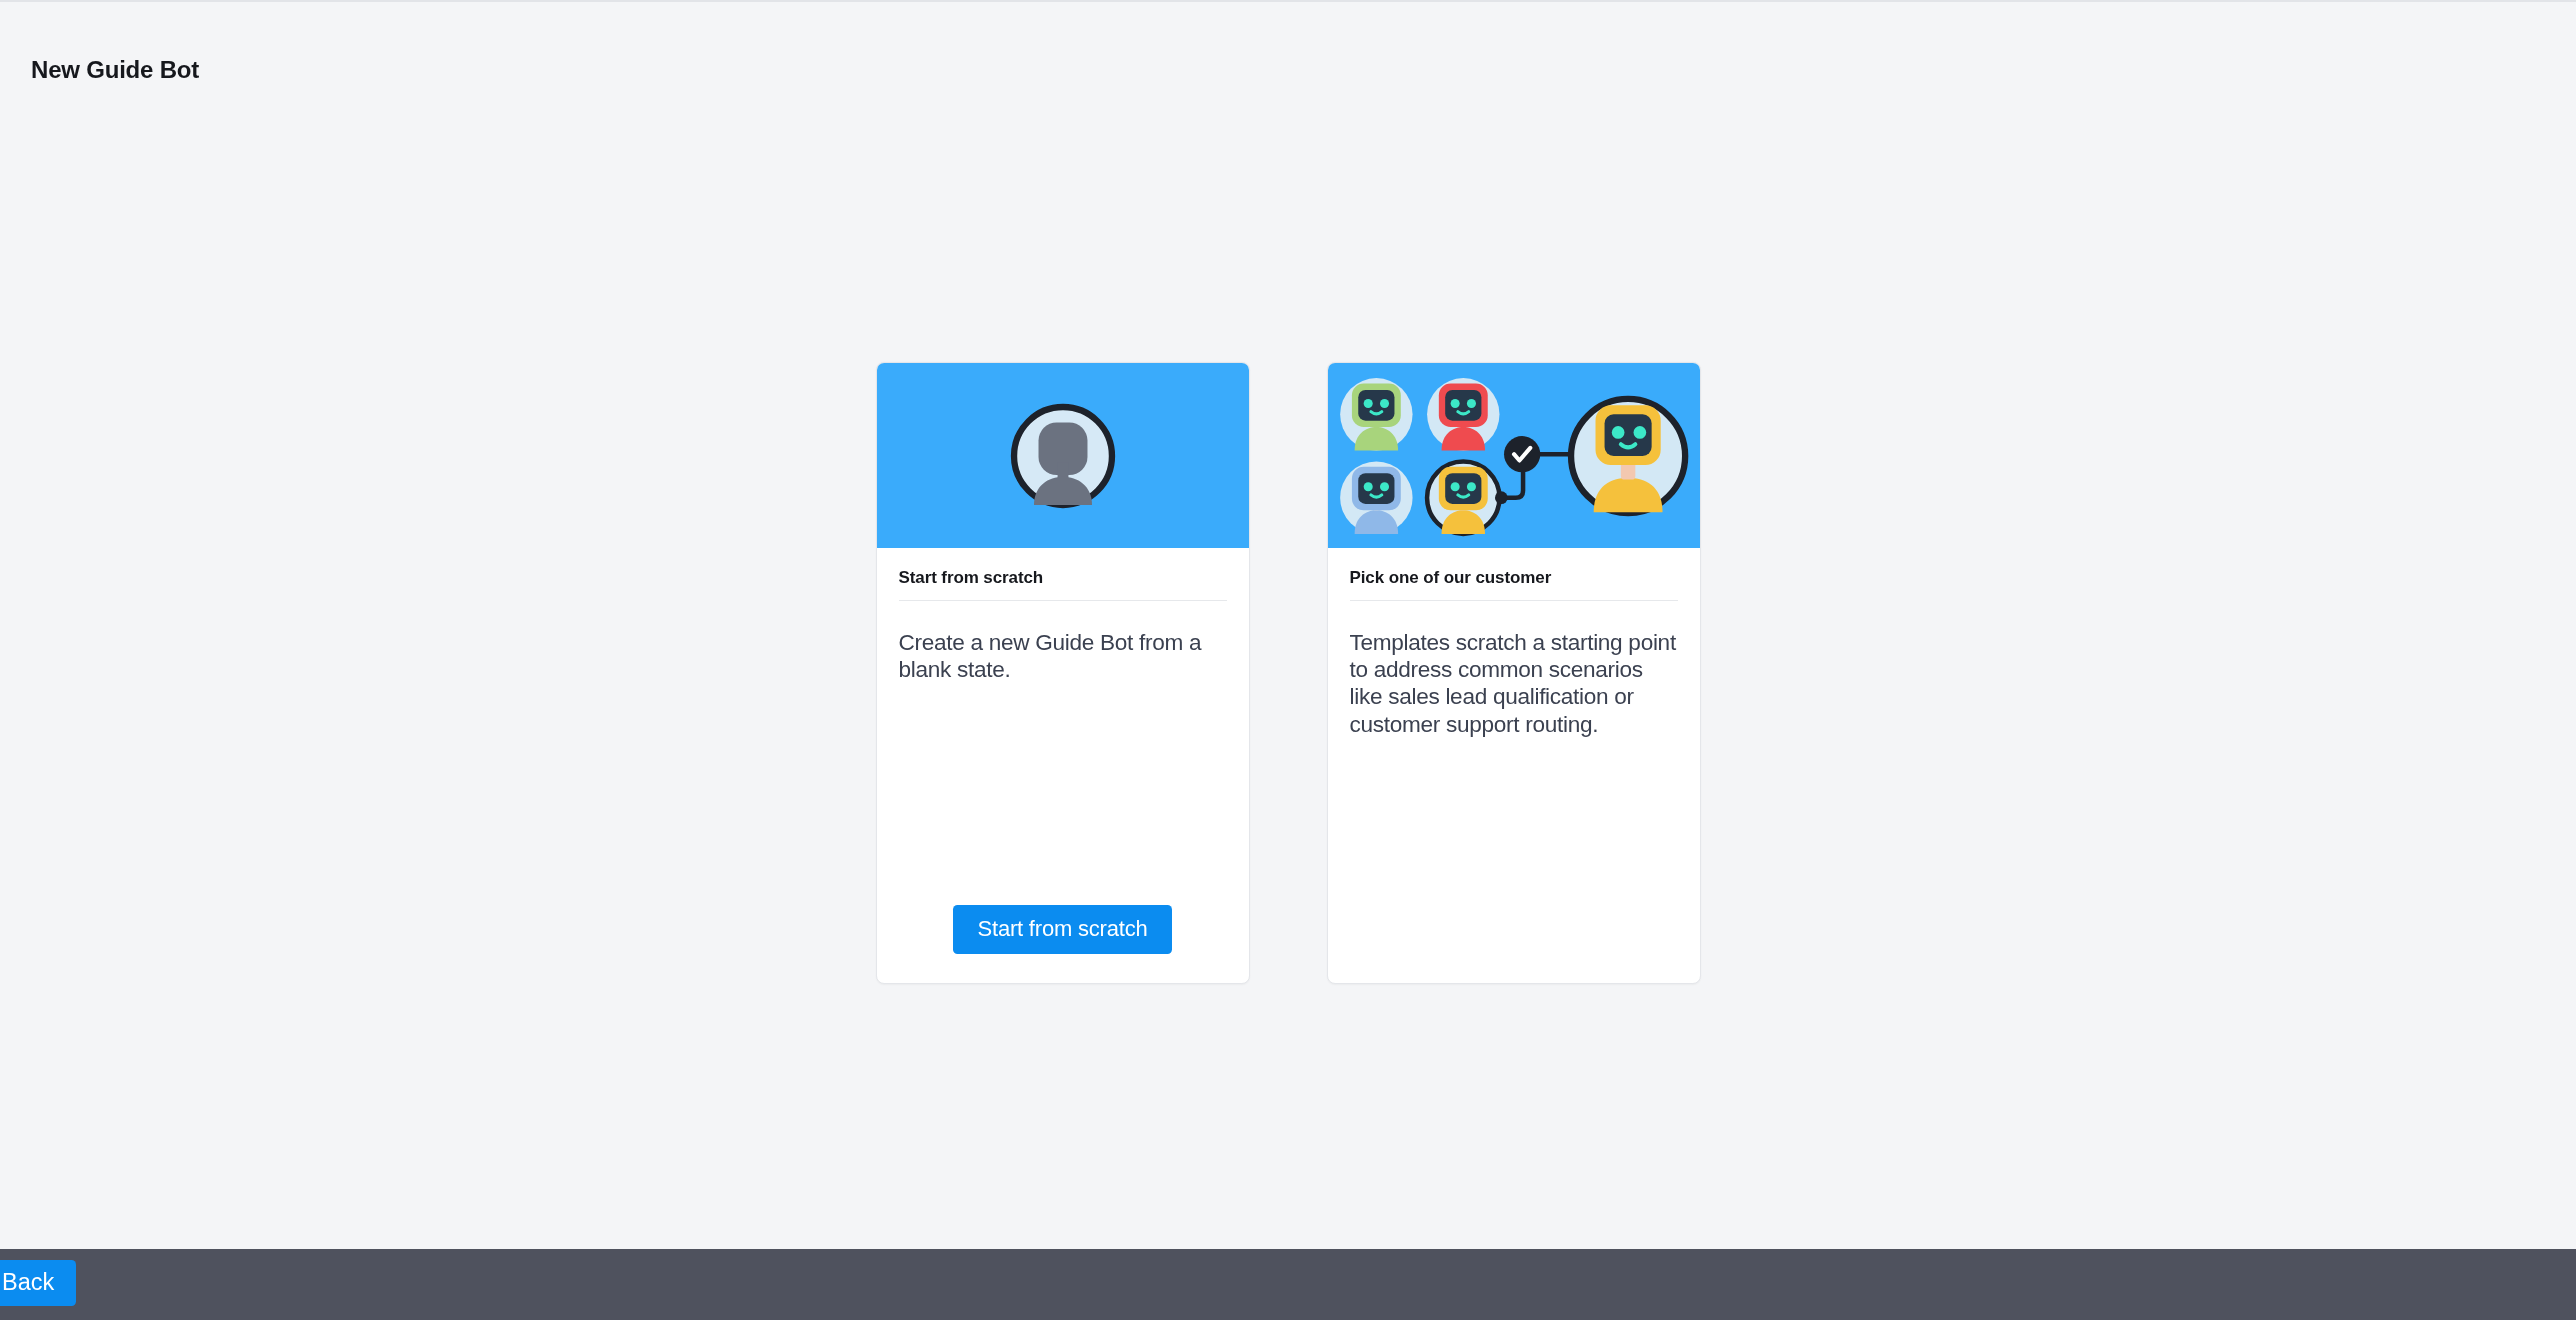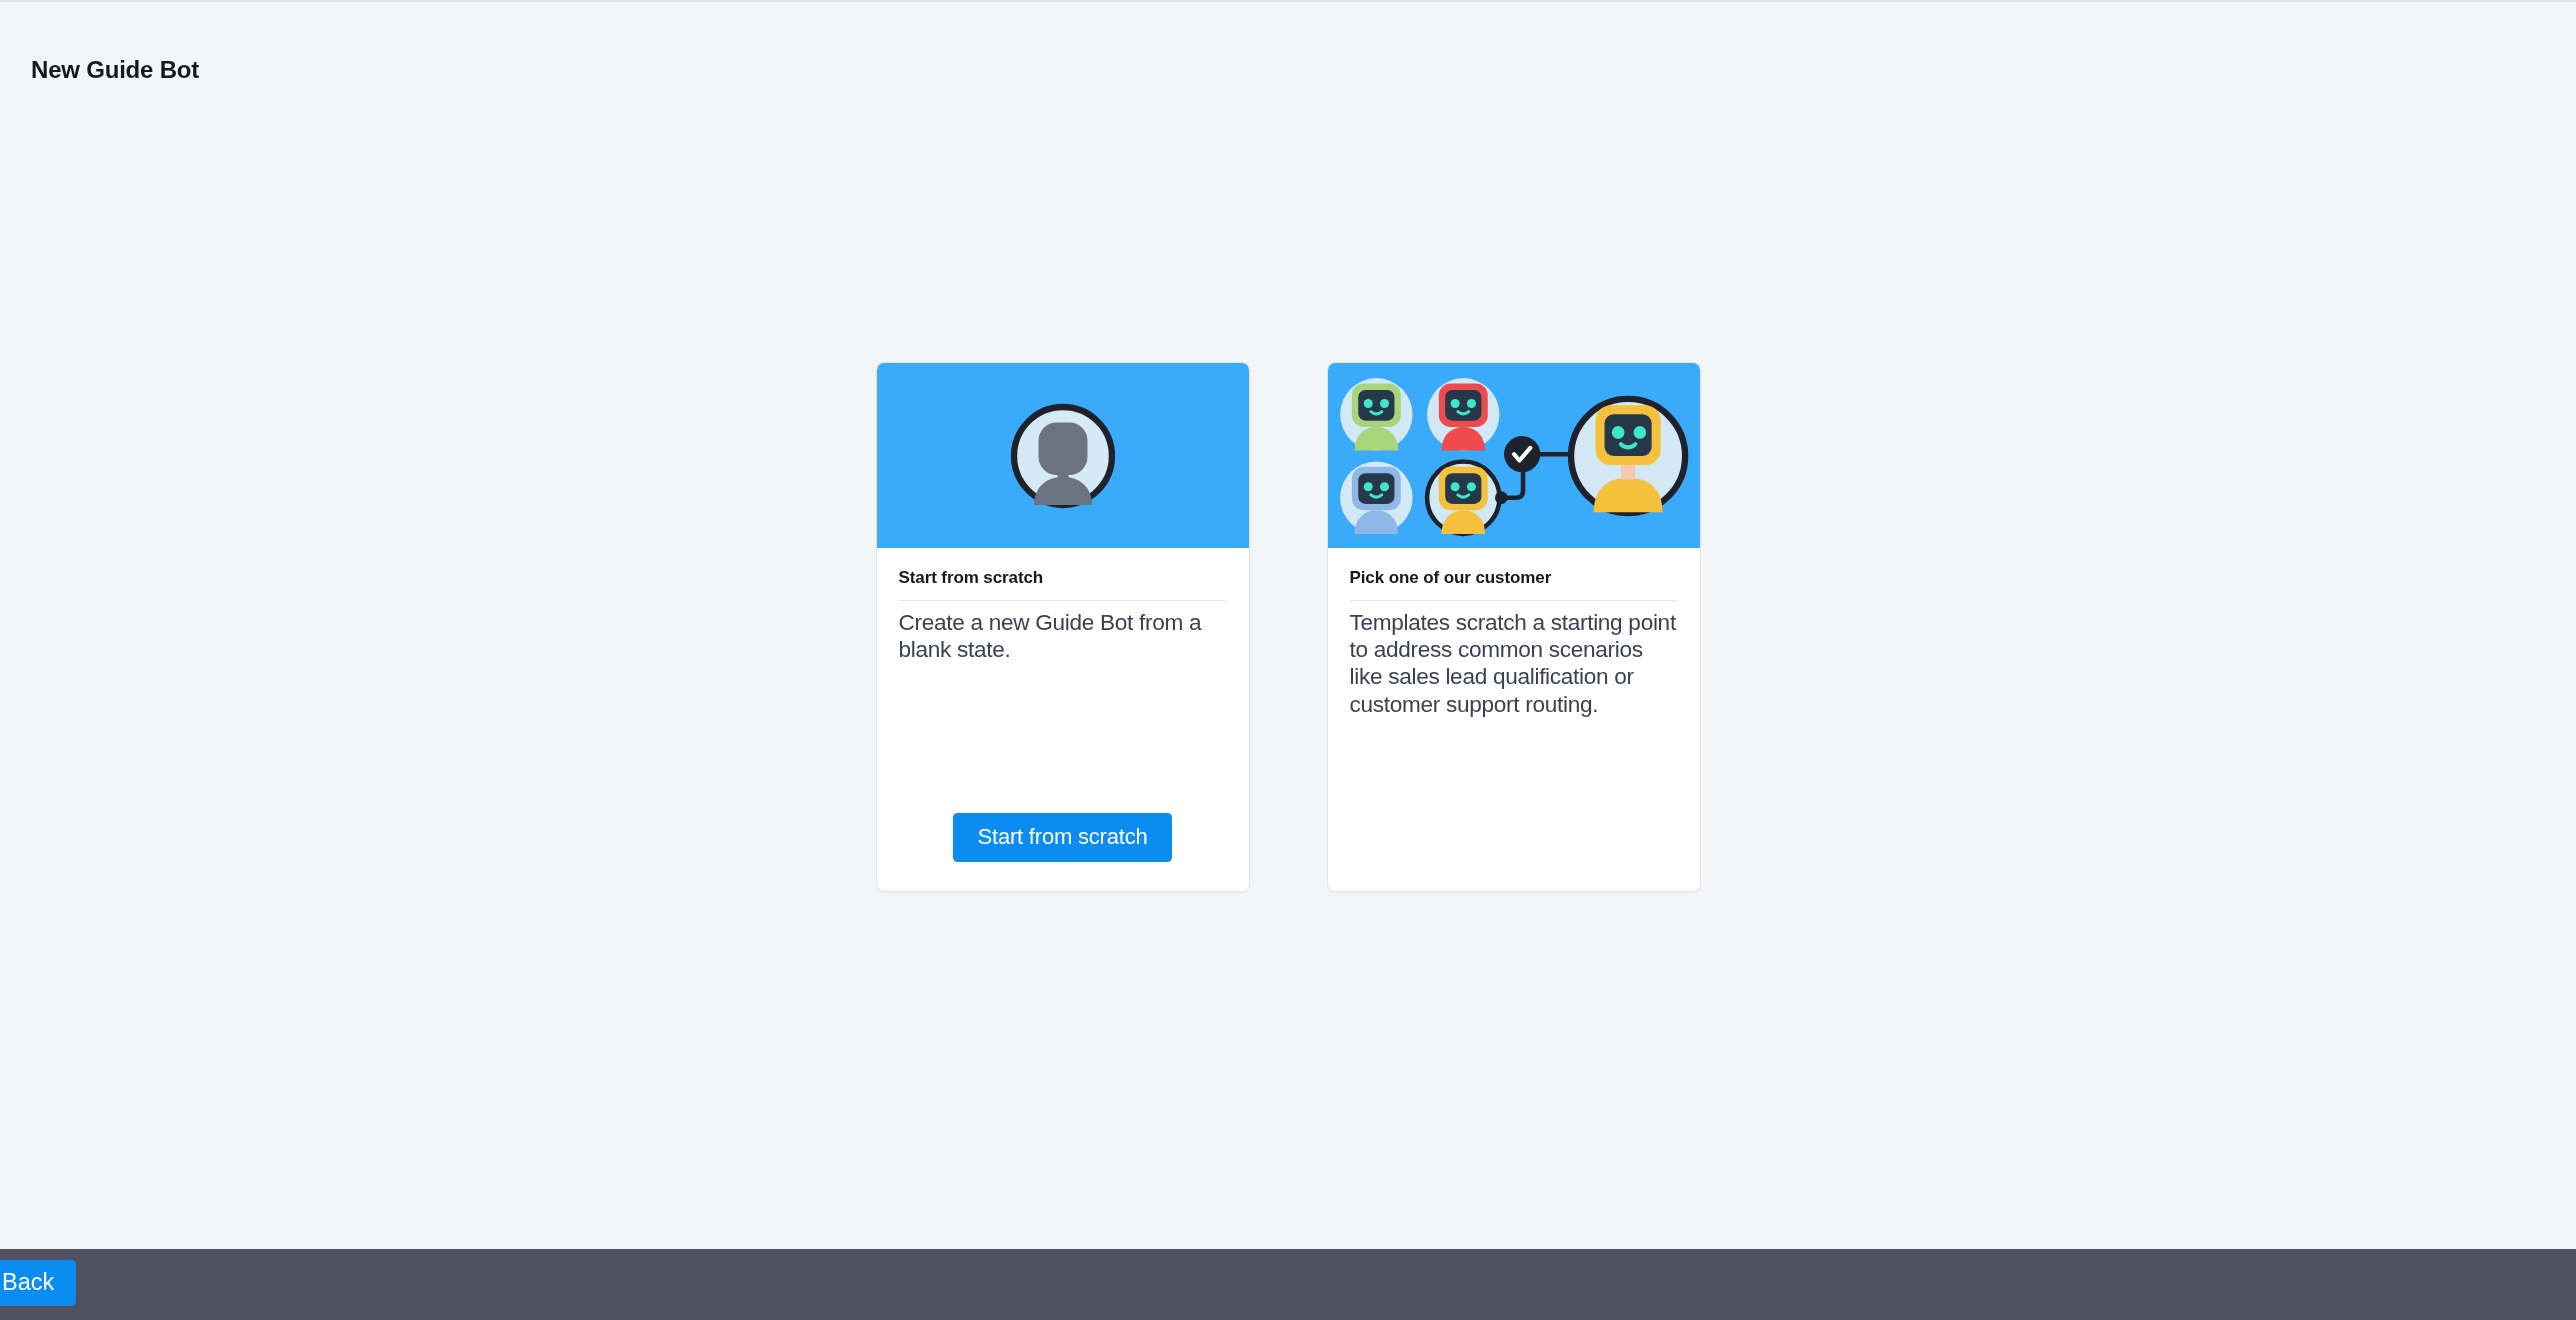--- a/index.html
+++ b/index.html
@@ -34,21 +34,21 @@
     left: 0;
     top: 360px;
     width: 2576px;
     display: flex;
     justify-content: center;
     gap: 77px;
   }
 
   .card {
     width: 374px;
-    height: 530px;
+    height: 622px;
     background: #ffffff;
     border: 0.9px solid #e4e6ea;
     border-radius: 8.1px;
     box-shadow: 0 0.9px 1.8px rgba(0,0,0,0.04);
     overflow: hidden;
     display: flex;
     flex-direction: column;
   }
 
   .card-header {
@@ -69,21 +69,21 @@
   .card-heading {
     font-size: 17px;
     font-weight: bold;
     color: #16181d;
     padding-bottom: 11.8px;
     border-bottom: 0.9px solid #e6e8eb;
     letter-spacing: -0.1px;
   }
 
   .card-desc {
-    margin-top: 8px;
+    margin-top: 28px;
     font-size: 22.6px;
     line-height: 1.21;
     color: #3b4150;
     letter-spacing: -0.3px;
   }
 
   .card-footer {
     flex: 0 0 auto;
     padding: 0 22px 29px 22px;
     display: flex;

